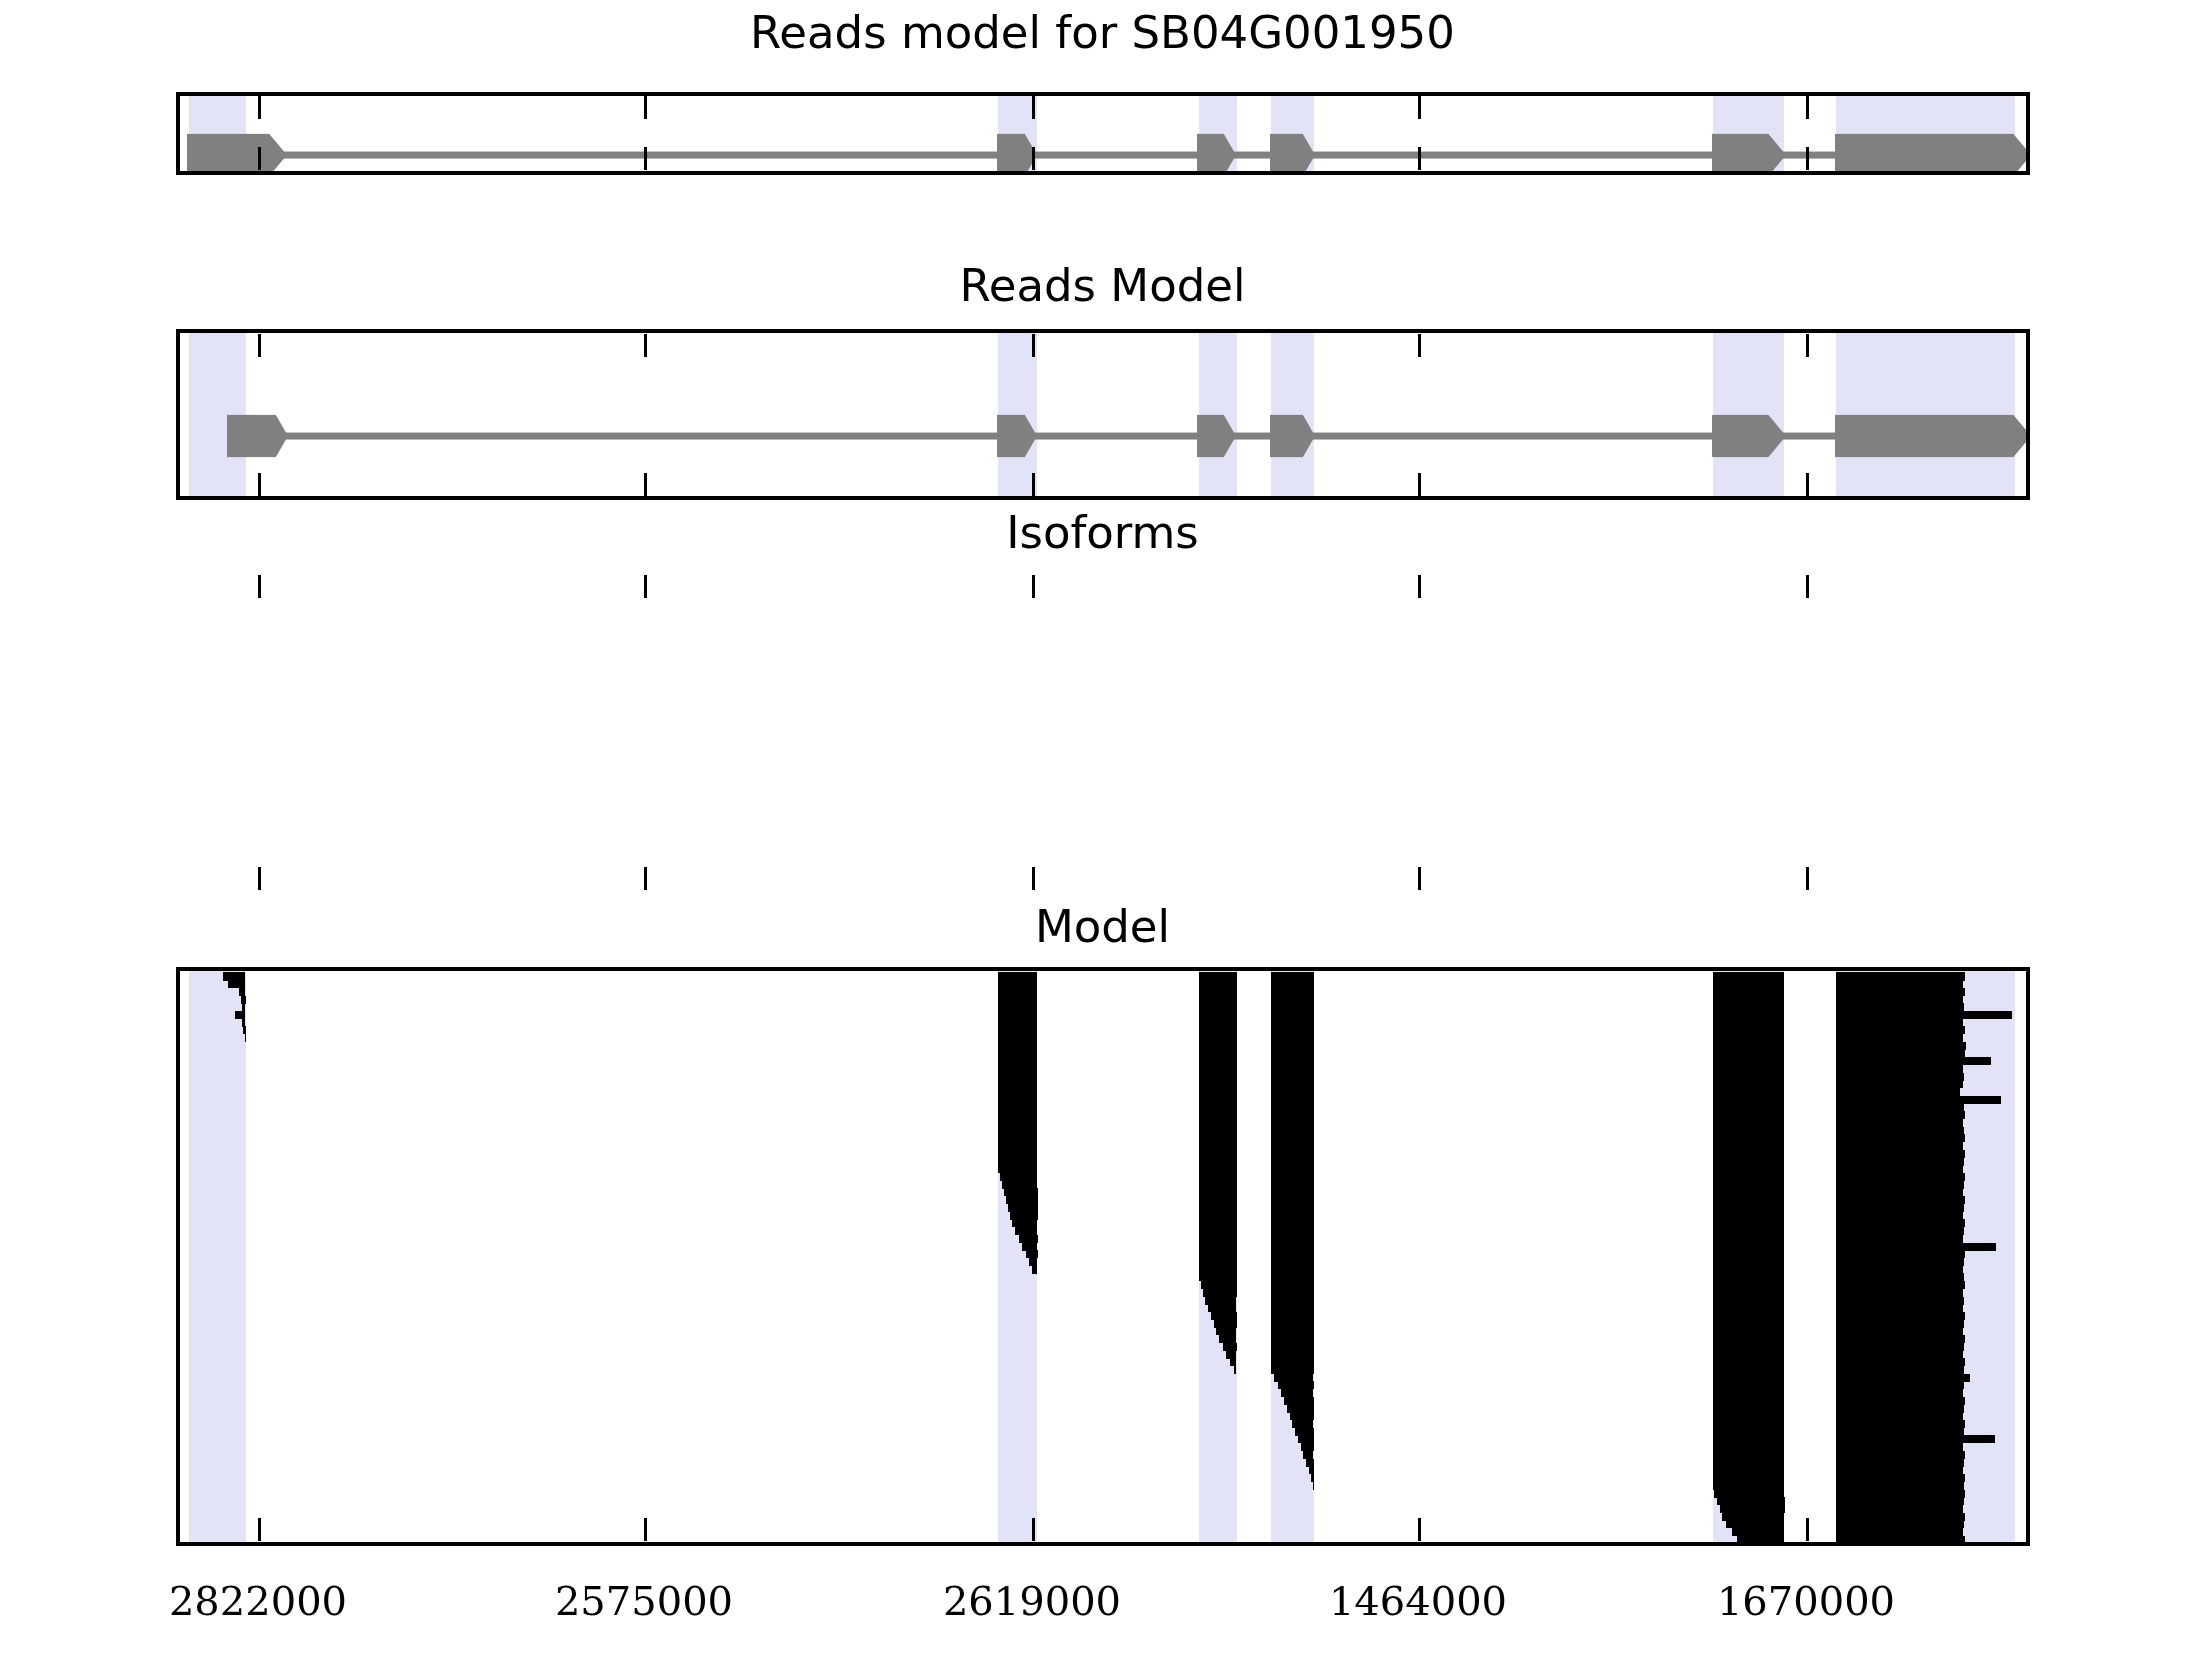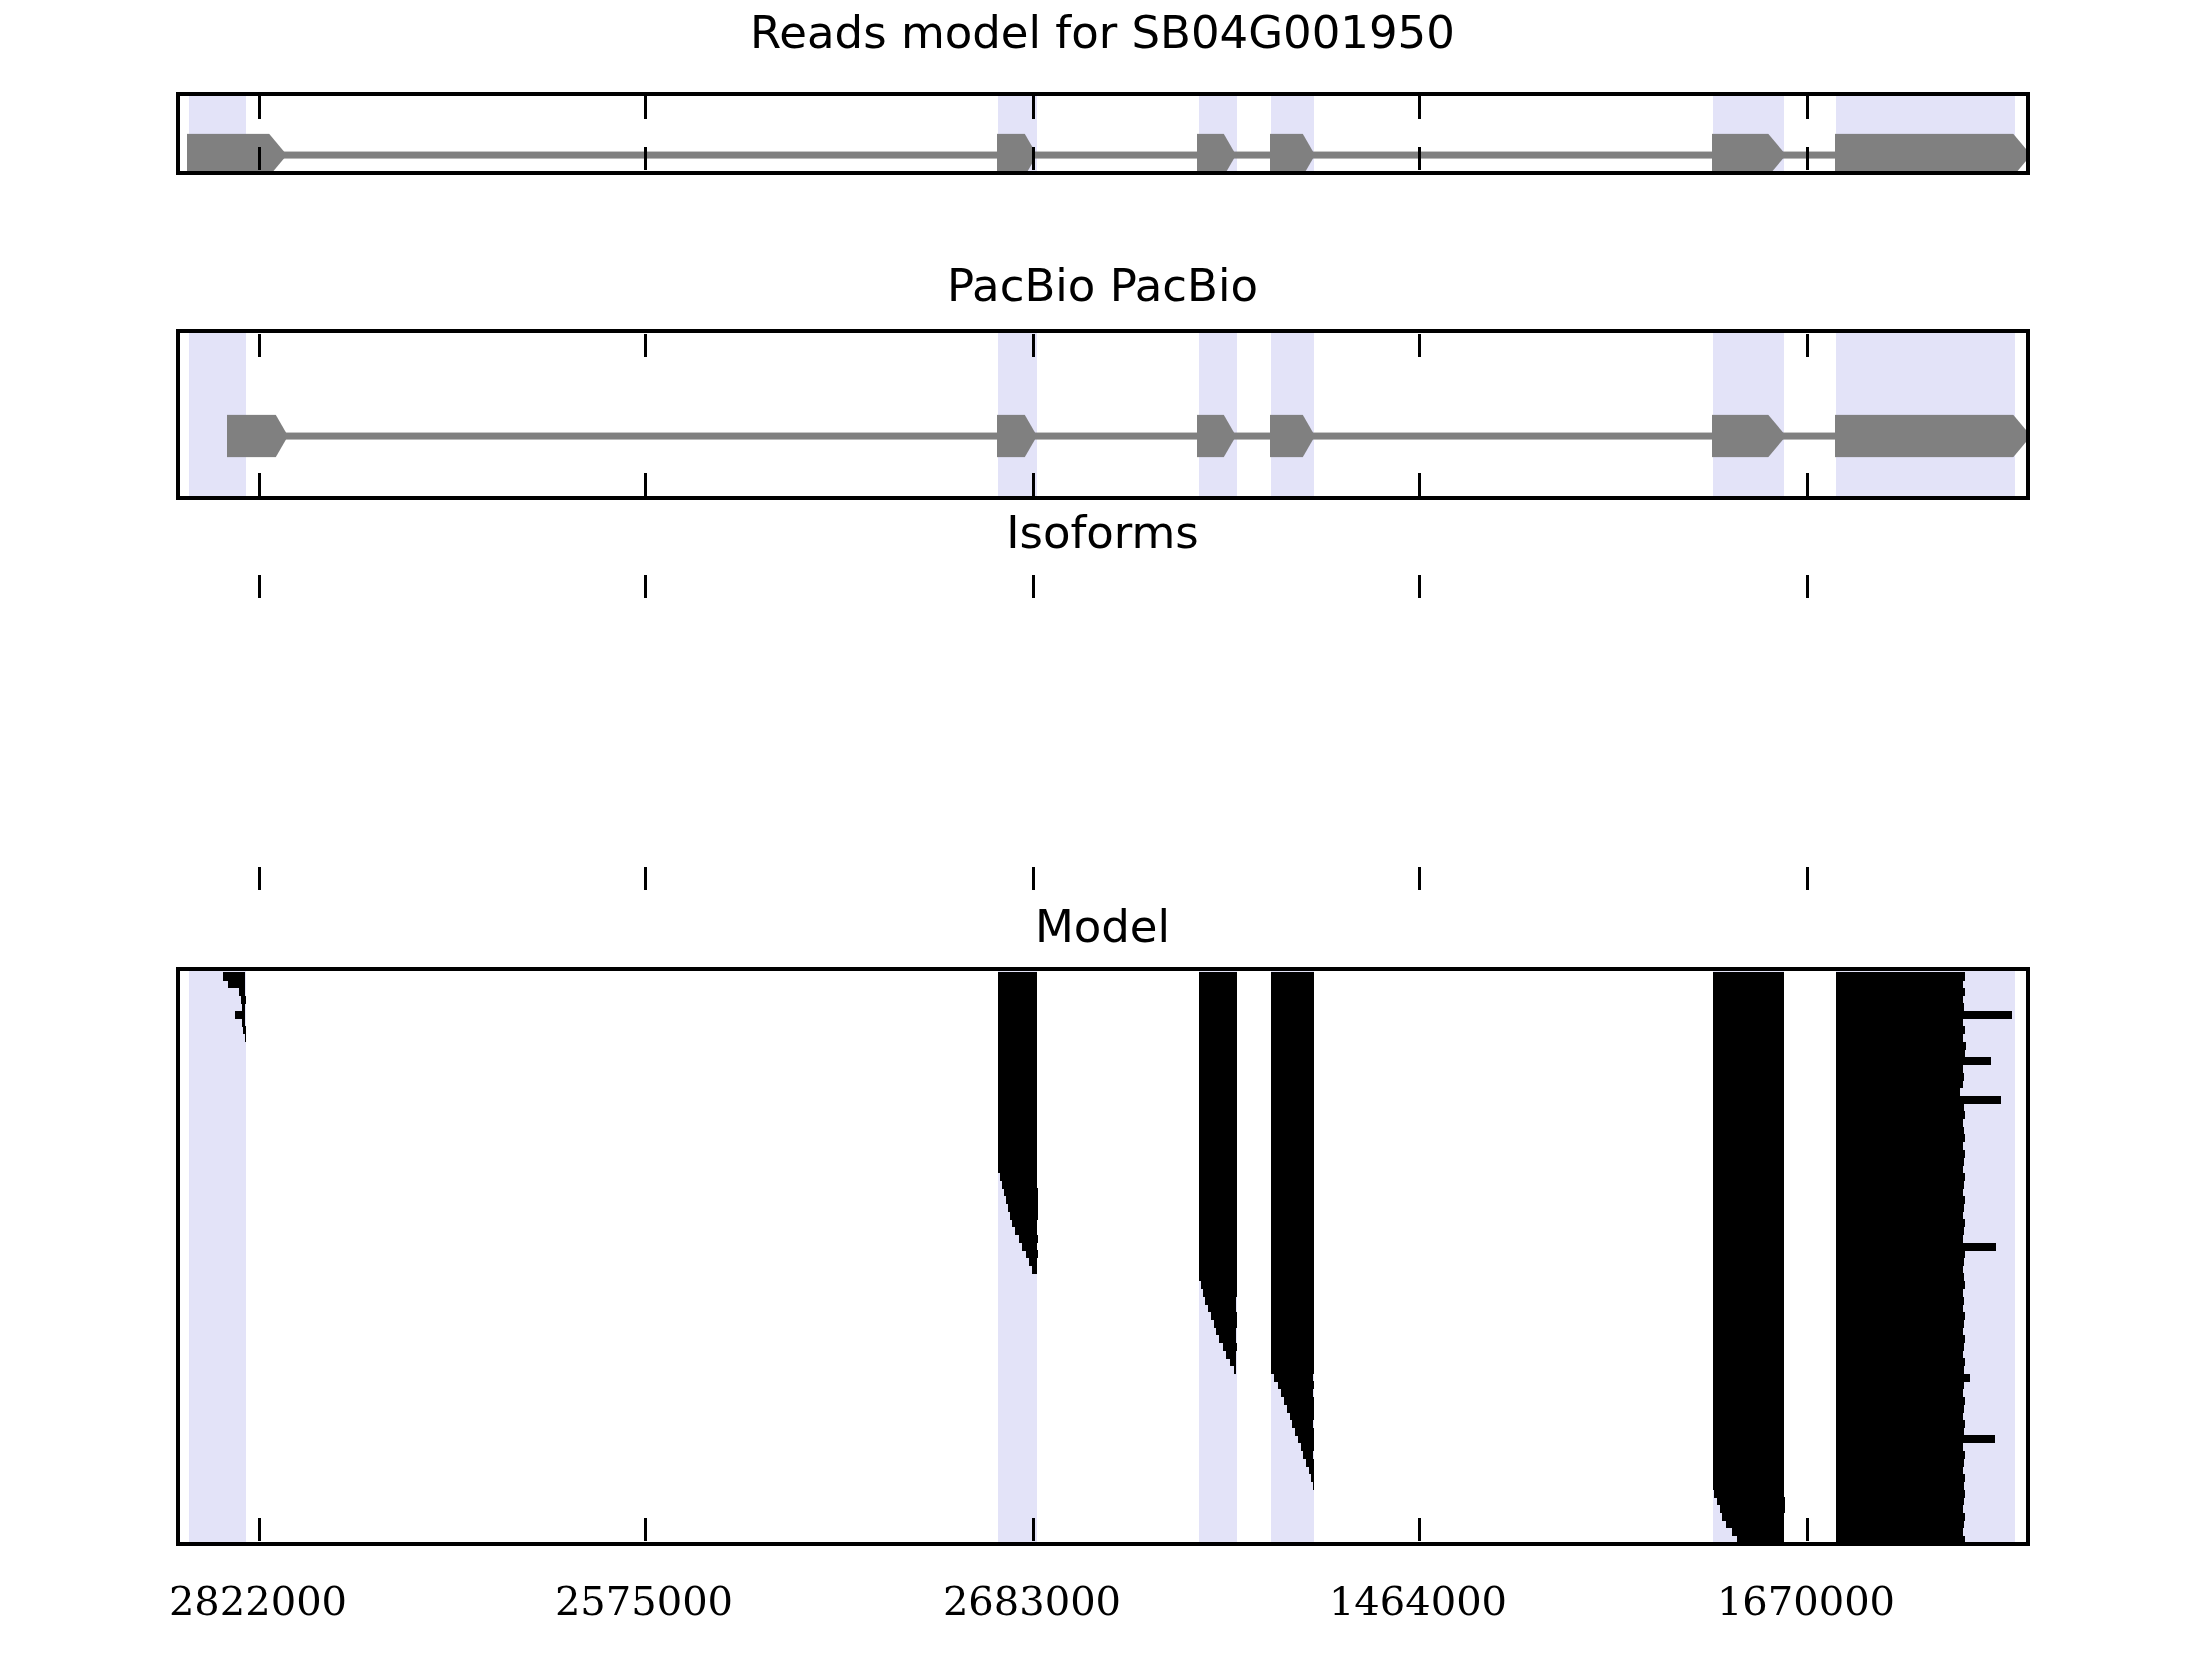--- a/index.html
+++ b/index.html
@@ -90,21 +90,21 @@
         <div class="intron-line" style="left: 92px; width: 1750px;"></div>
         <div class="exon arrow" style="left: 6.9px; width: 100px; height: 43px;"></div>
         <div class="exon arrow-sm" style="left: 817px; width: 40px; height: 43px;"></div>
         <div class="exon arrow-sm" style="left: 1017px; width: 39px; height: 43px;"></div>
         <div class="exon arrow-sm" style="left: 1090px; width: 45px; height: 43px;"></div>
         <div class="exon arrow" style="left: 1532px; width: 74px; height: 43px;"></div>
         <div class="exon arrow" style="left: 1655px; width: 196px; height: 43px;"></div>
       </div>
     </div>
 
-  <div class="panel-title" style="top:263px;">PacBio PacBio</div>
+  <div class="panel-title" style="top:263px;">Reads Model</div>
 
   <div class="axes" id="axes-pacbio" style="left:176px;top:329px;width:1854px;height:171px;">
       <div class="band" style="left: 9px; width: 57px;"></div>
       <div class="band" style="left: 818px; width: 39px;"></div>
       <div class="band" style="left: 1019px; width: 38px;"></div>
       <div class="band" style="left: 1091px; width: 43px;"></div>
       <div class="band" style="left: 1533px; width: 71px;"></div>
       <div class="band" style="left: 1656px; width: 179px;"></div>
       <div class="transcript" style="top: 50%; height: 43px;">
         <div class="intron-line" style="left: 92px; width: 1750px;"></div>
@@ -465,21 +465,21 @@
       <div class="xtick" style="left: 644px; top: 867px; height: 23.4px;"></div>
       <div class="xtick" style="left: 644px; top: 1518px; height: 23.4px;"></div>
       <div class="xticklabel" style="left: 644px; top: 1578px;">2575000</div>
       <div class="xtick" style="left: 1032px; top: 96px; height: 23.4px;"></div>
       <div class="xtick" style="left: 1032px; top: 147px; height: 23.4px;"></div>
       <div class="xtick" style="left: 1032px; top: 334px; height: 23.4px;"></div>
       <div class="xtick" style="left: 1032px; top: 473px; height: 23.4px;"></div>
       <div class="xtick" style="left: 1032px; top: 575px; height: 23.4px;"></div>
       <div class="xtick" style="left: 1032px; top: 867px; height: 23.4px;"></div>
       <div class="xtick" style="left: 1032px; top: 1518px; height: 23.4px;"></div>
-      <div class="xticklabel" style="left: 1032px; top: 1578px;">2683000</div>
+      <div class="xticklabel" style="left: 1032px; top: 1578px;">2619000</div>
       <div class="xtick" style="left: 1418px; top: 96px; height: 23.4px;"></div>
       <div class="xtick" style="left: 1418px; top: 147px; height: 23.4px;"></div>
       <div class="xtick" style="left: 1418px; top: 334px; height: 23.4px;"></div>
       <div class="xtick" style="left: 1418px; top: 473px; height: 23.4px;"></div>
       <div class="xtick" style="left: 1418px; top: 575px; height: 23.4px;"></div>
       <div class="xtick" style="left: 1418px; top: 867px; height: 23.4px;"></div>
       <div class="xtick" style="left: 1418px; top: 1518px; height: 23.4px;"></div>
       <div class="xticklabel" style="left: 1418px; top: 1578px;">1464000</div>
       <div class="xtick" style="left: 1806px; top: 96px; height: 23.4px;"></div>
       <div class="xtick" style="left: 1806px; top: 147px; height: 23.4px;"></div>

